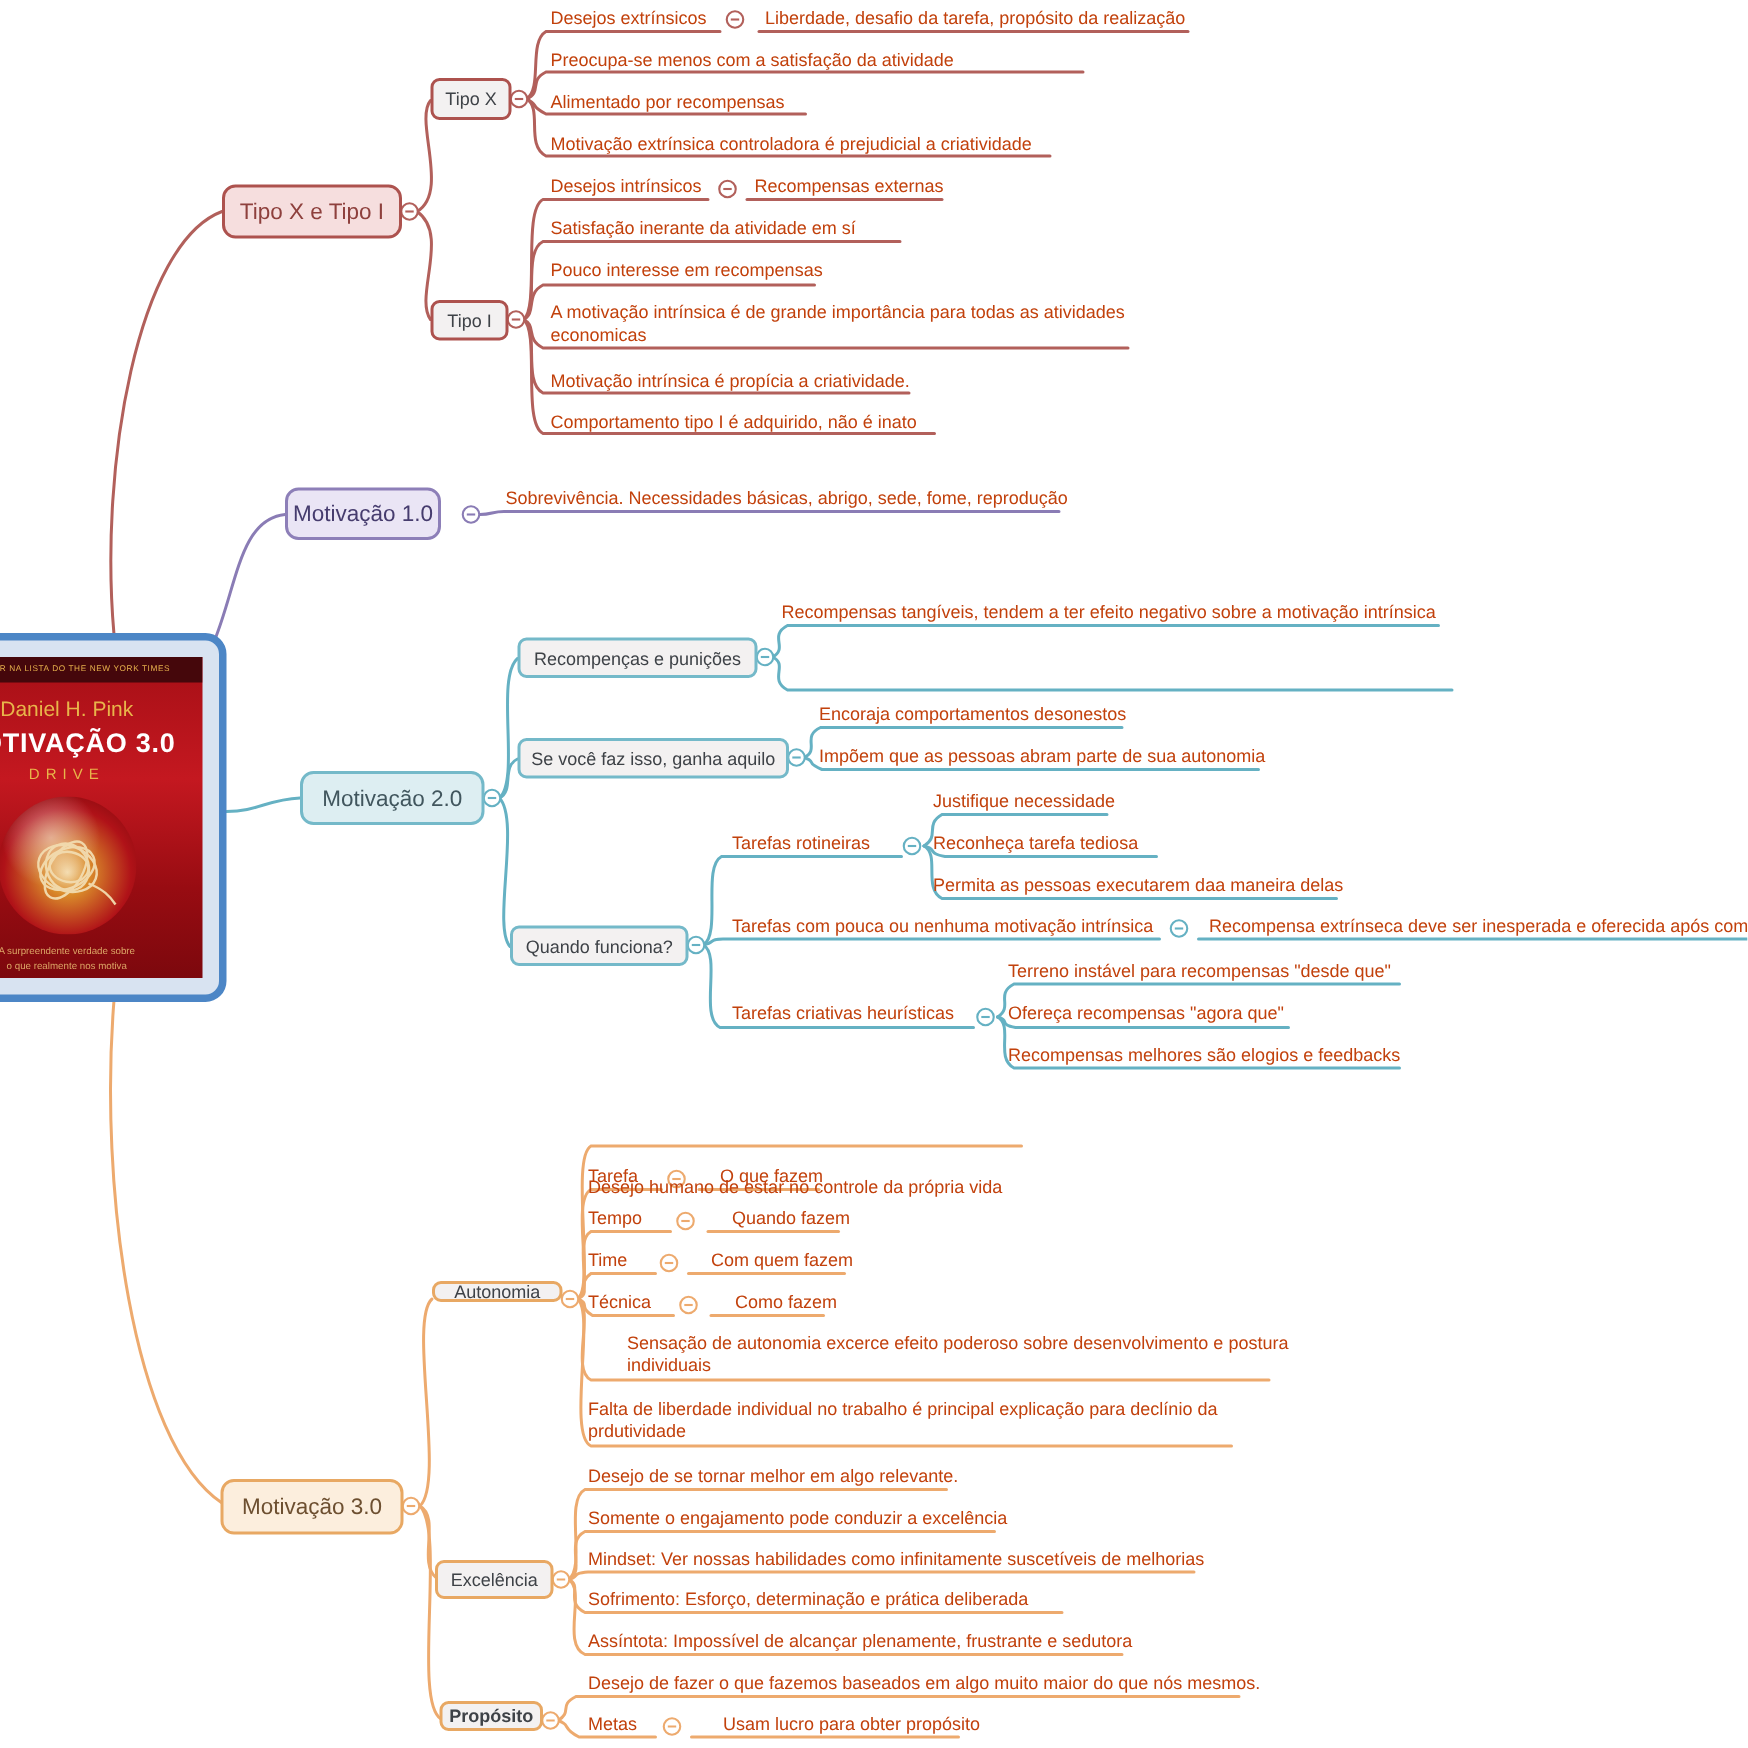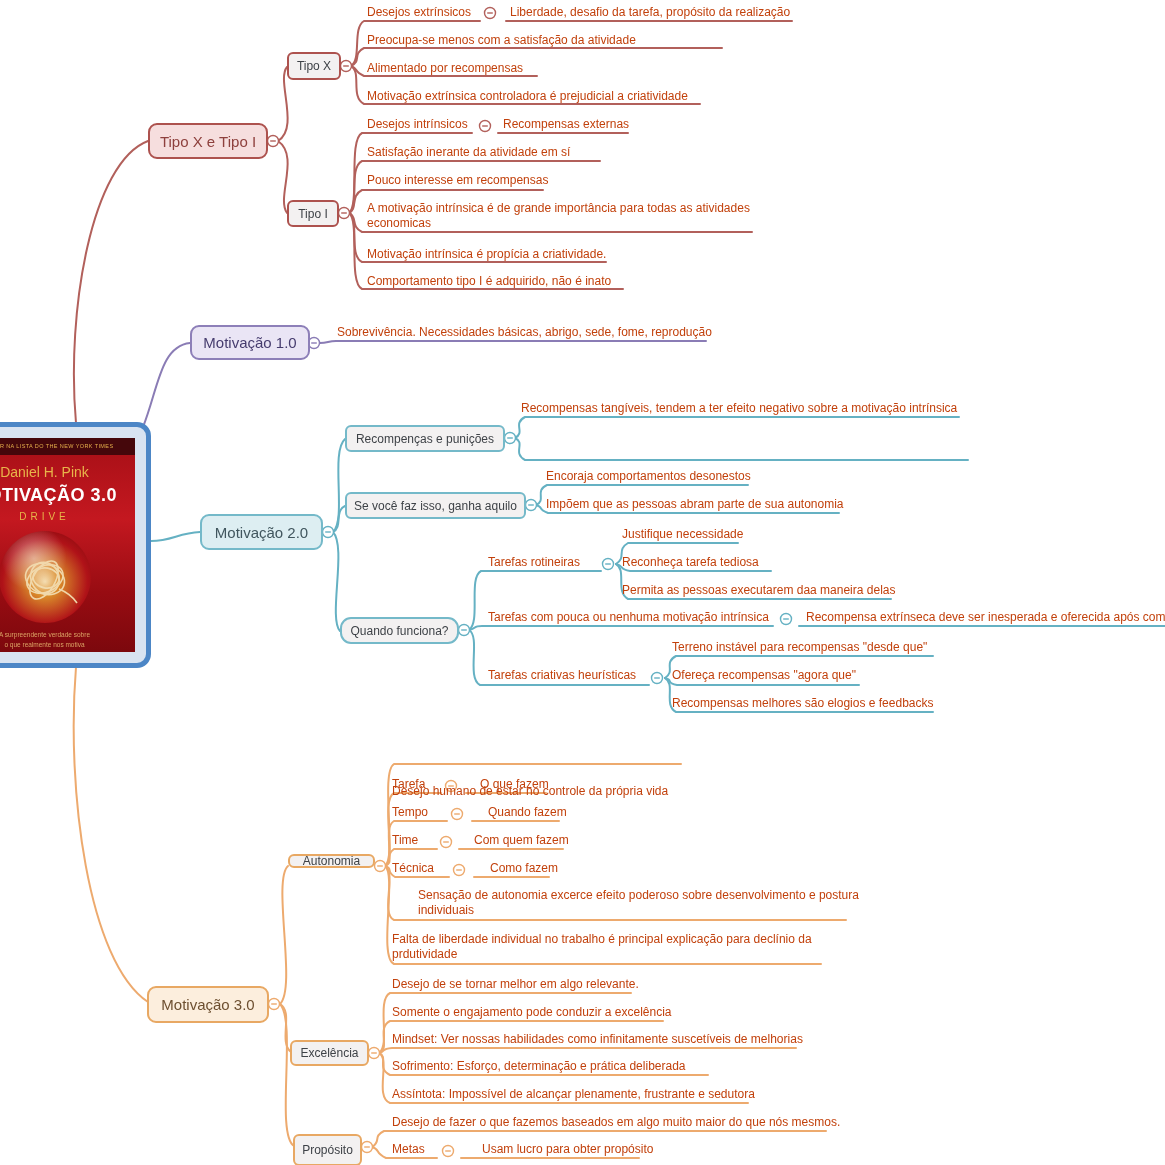--- a/index.html
+++ b/index.html
@@ -243,45 +243,45 @@
 
 <div class="nd big bd-red red-main" style="left:148px;top:123px;width:120px;height:36px;">
       <span>Tipo X e Tipo I</span>
     </div>
 <div class="nd bd-red" style="left:287px;top:52px;width:54px;height:28px;">
       <span>Tipo X</span>
     </div>
 <div class="nd bd-red" style="left:287px;top:200px;width:52px;height:27px;">
       <span>Tipo I</span>
     </div>
-<div class="nd big bd-purple purple-main" style="left:190px;top:325px;width:120px;height:35px;">
+<div class="nd big bd-purple purple-main" style="left:190px;top:325px;width:104px;height:35px;">
       <span>Motivação 1.0</span>
     </div>
 <div class="nd big bd-blue blue-main" style="left:200px;top:514px;width:123px;height:36px;">
       <span>Motivação 2.0</span>
     </div>
 <div class="nd bd-blue" style="left:345px;top:425px;width:160px;height:27px;">
       <span>Recompenças e punições</span>
     </div>
 <div class="nd bd-blue" style="left:345px;top:492px;width:181px;height:27px;">
       <span>Se você faz isso, ganha aquilo</span>
     </div>
-<div class="nd bd-blue" style="left:340px;top:617px;width:119px;height:27px;border-radius:11px;">
+<div class="nd bd-blue" style="left:340px;top:617px;width:119px;height:27px;">
       <span>Quando funciona?</span>
     </div>
 <div class="nd big bd-orange orange-main" style="left:147px;top:986px;width:122px;height:37px;">
       <span>Motivação 3.0</span>
     </div>
 <div class="nd bd-orange" style="left:288px;top:854px;width:87px;height:14px;">
       <span>Autonomia</span>
     </div>
 <div class="nd bd-orange" style="left:290px;top:1040px;width:79px;height:26px;">
       <span>Excelência</span>
     </div>
-<div class="nd bd-orange" style="left:293px;top:1134px;width:69px;height:32px;">
+<div class="nd bd-orange" style="left:293px;top:1134px;width:69px;height:20px;font-weight:bold;">
       <span>Propósito</span>
     </div>
 
 <div class="lf" style="left:367px;top:5px;">Desejos extrínsicos</div>
 <div class="lf" style="left:510px;top:5px;">Liberdade, desafio da tarefa, propósito da realização</div>
 <div class="lf" style="left:367px;top:33px;">Preocupa-se menos com a satisfação da atividade</div>
 <div class="lf" style="left:367px;top:61px;">Alimentado por recompensas</div>
 <div class="lf" style="left:367px;top:89px;">Motivação extrínsica controladora é prejudicial a criatividade</div>
 
 <div class="lf" style="left:367px;top:117px;">Desejos intrínsicos</div>

